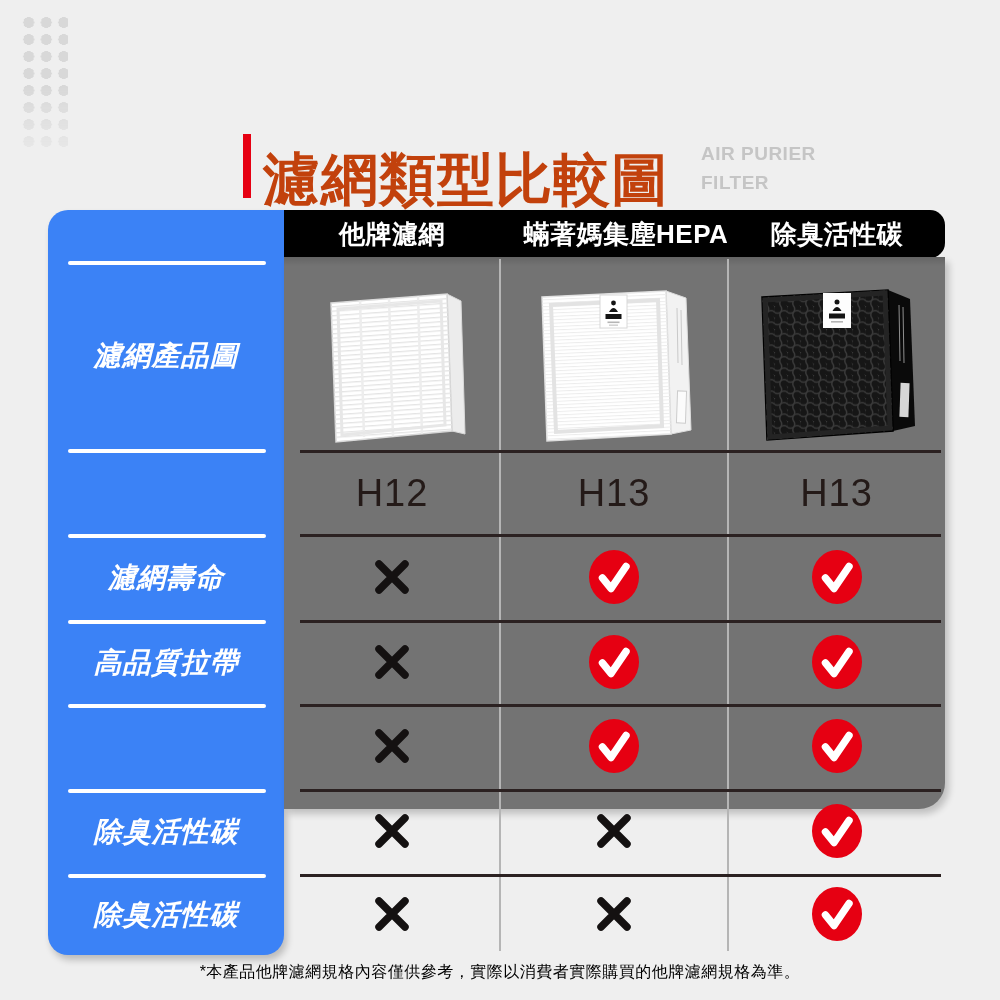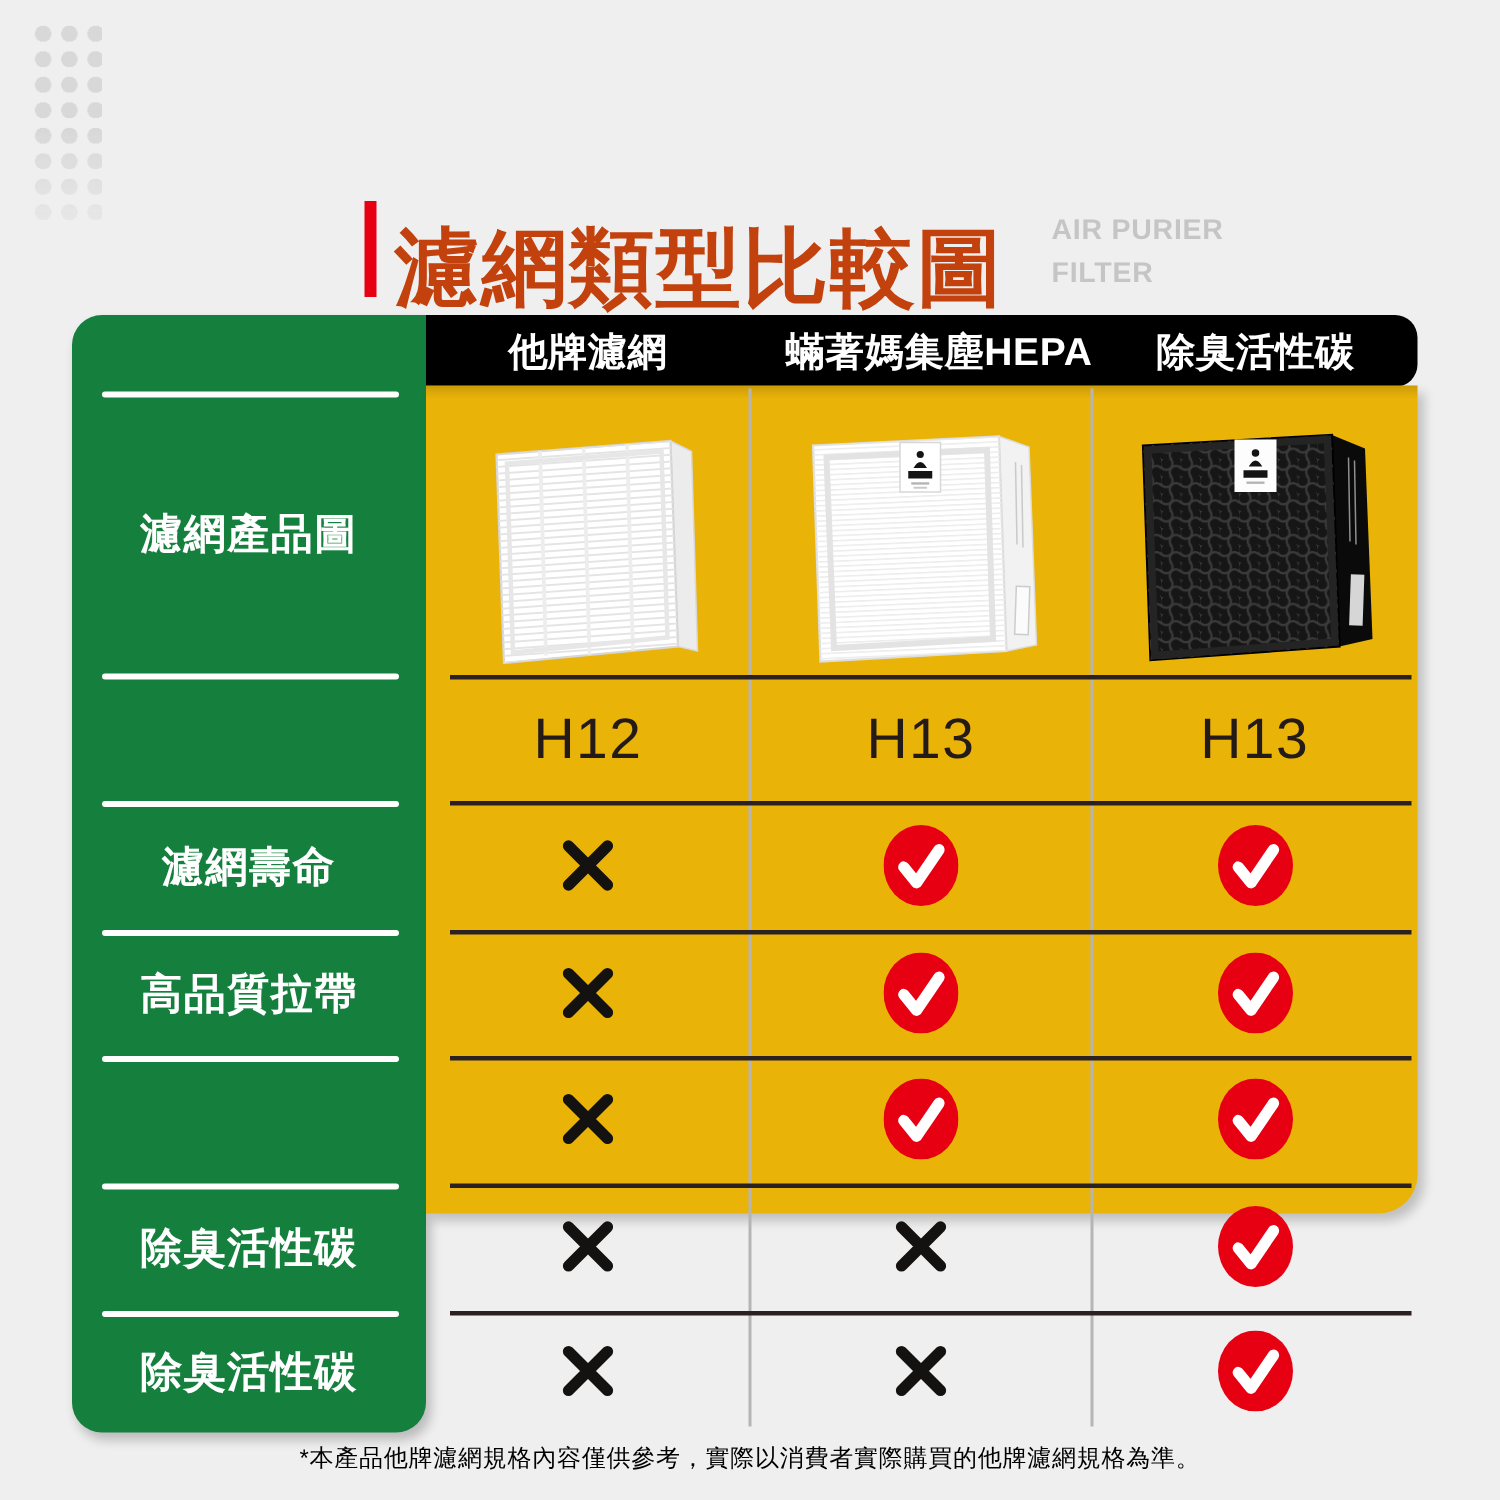--- a/index.html
+++ b/index.html
@@ -38,33 +38,34 @@
   .col-header{
     position:absolute;top:0;height:48px;line-height:48px;transform:translateX(-50%);
     color:#fff;font-size:26px;font-weight:700;white-space:nowrap;letter-spacing:.5px;
   }
   .col-header.c0{left:108px;}
   .col-header.c1{left:342px;}
   .col-header.c2{left:553px;}
 
   
   .row-header-bar{
-    left:48px;top:210px;width:236px;height:745px;background:#15803d;
+    left:48px;top:210px;width:236px;height:745px;background:#3b82f6;
     border-radius:20px 0 20px 20px;z-index:1;
     box-shadow:3px 5px 7px rgba(0,0,0,.22);
+    font-style:italic;
   }
   .side-divider{position:absolute;left:20px;width:198px;height:4px;background:#fff;border-radius:2px;}
   .row-label{
     position:absolute;left:0;width:100%;height:36px;line-height:36px;text-align:center;
     color:#fff;font-size:28px;font-weight:600;letter-spacing:1px;white-space:nowrap;
   }
 
   
   .table{
-    left:284px;top:257px;width:661px;height:552px;background:#eab308;
+    left:284px;top:257px;width:661px;height:552px;background:#737373;
     border-radius:0 0 26px 0;z-index:3;
     box-shadow:4px 5px 7px rgba(0,0,0,.2);
   }
   .table::before{ 
     content:"";position:absolute;left:0;top:0;width:100%;height:9px;
     background:linear-gradient(to bottom,rgba(0,0,0,.13),rgba(0,0,0,0));
     border-radius:0;pointer-events:none;
   }
   .v-divider{position:absolute;top:2px;height:692px;width:2px;background:#b5b5b5;}
   .v-divider.v0{left:215px;}

